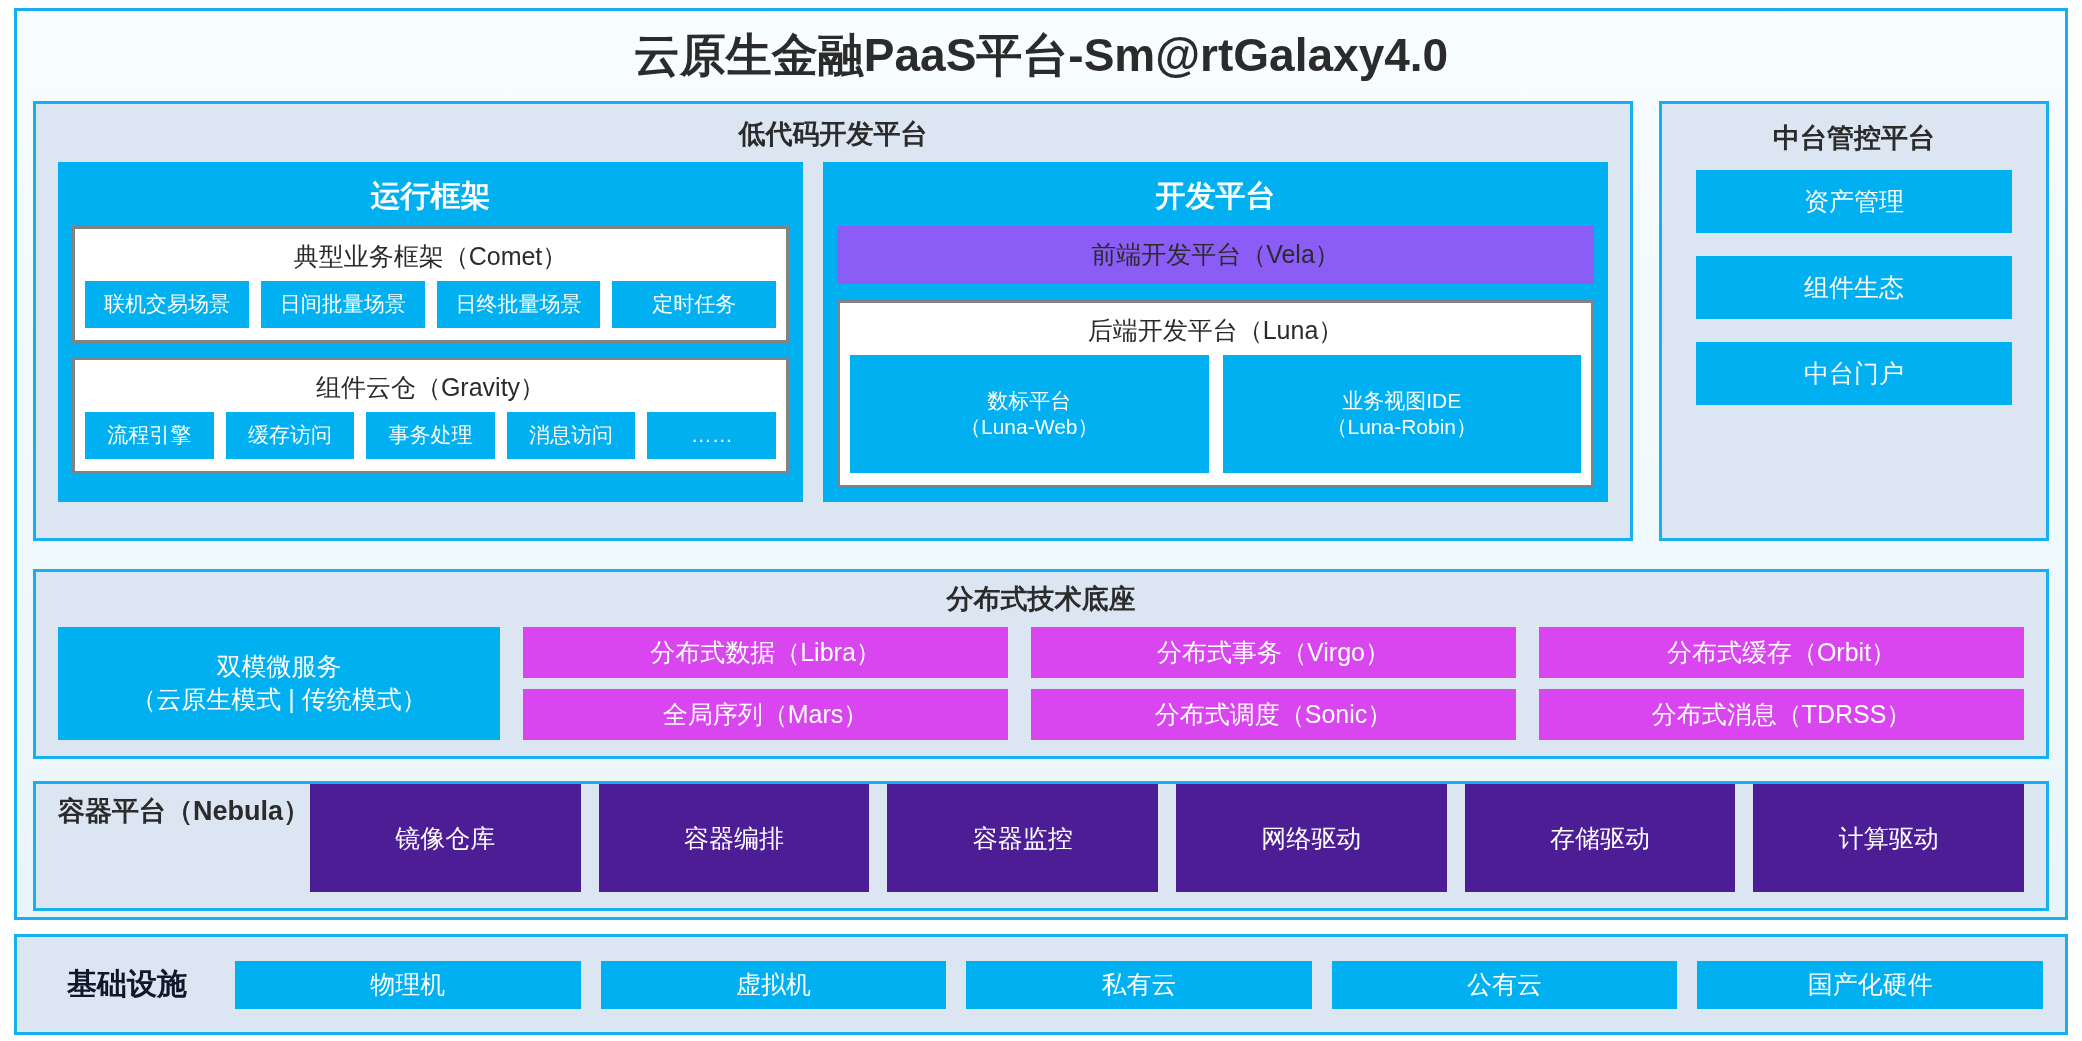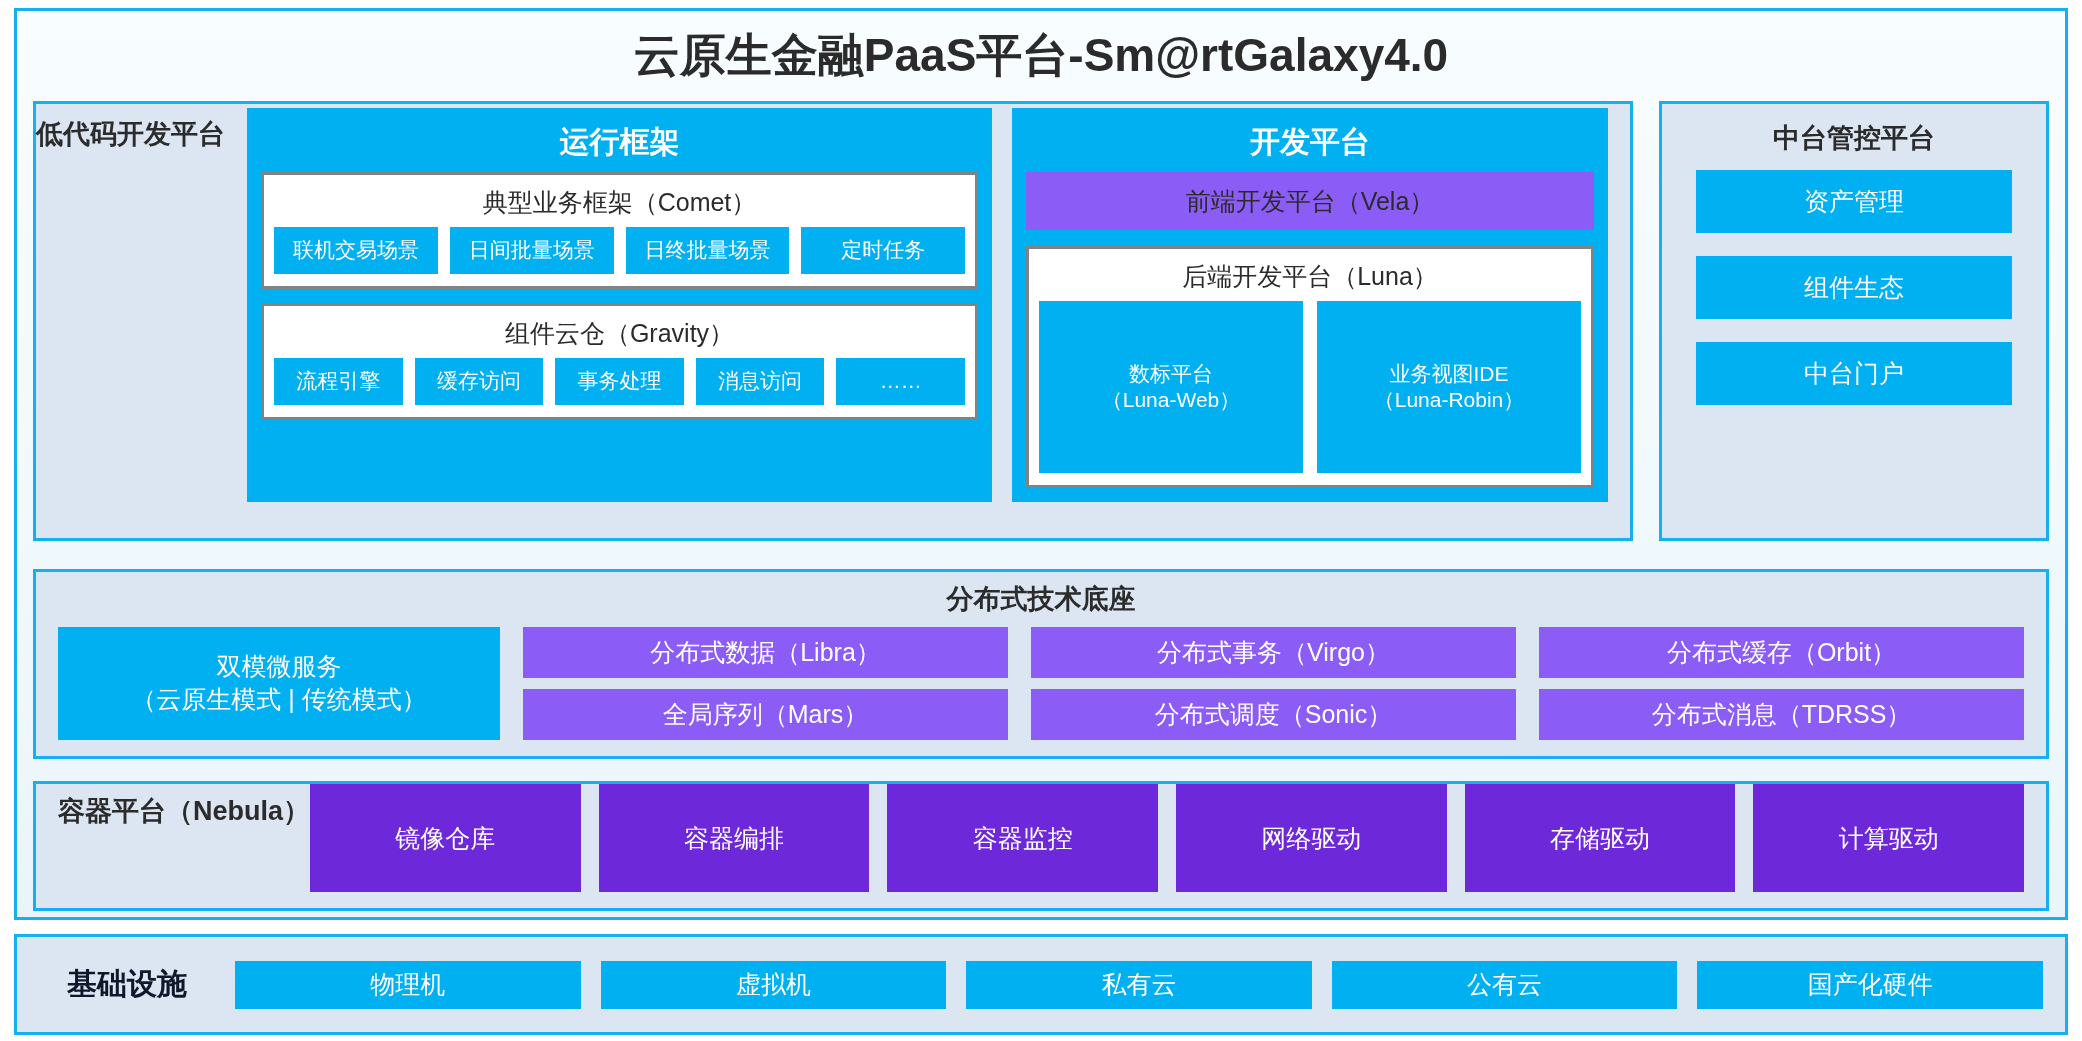--- a/index.html
+++ b/index.html
@@ -74,20 +74,21 @@
     color: #2b2b2b;
     padding-top: 14px;
     padding-bottom: 6px;
     line-height: 1.25;
   }
 
   
   .lowcode {
     flex: 1 1 auto;
     display: flex;
+    flex-direction: column;
     padding: 0 0 36px 0;
   }
   .lowcode-inner {
     display: flex;
     gap: 20px;
     padding: 4px 22px 0 22px;
     flex: 1 1 auto;
   }
 
   .blue-block {
@@ -233,21 +234,21 @@
     line-height: 1.35;
     box-sizing: border-box;
   }
   .tb-col {
     flex: 1 1 0;
     display: flex;
     flex-direction: column;
     gap: 11px;
   }
   .tb-chip {
-    background: #8b5cf6;
+    background: #d946ef;
     color: #ffffff;
     font-size: 25px;
     flex: 1 1 0;
     display: flex;
     align-items: center;
     justify-content: center;
     box-sizing: border-box;
     white-space: nowrap;
   }
 
@@ -257,21 +258,21 @@
     flex: 0 0 auto;
     height: 130px;
     padding: 0 22px 16px 22px;
     display: flex;
     flex-direction: row;
     box-sizing: border-box;
   }
   .container-plat .panel-title { padding-top: 11px; padding-bottom: 10px; }
   .cp-row { display: flex; gap: 18px; flex: 1 1 auto; }
   .cp-chip {
-    background: #6d28d9;
+    background: #4c1d95;
     color: #ffffff;
     font-size: 25px;
     flex: 1 1 0;
     display: flex;
     align-items: center;
     justify-content: center;
     box-sizing: border-box;
     white-space: nowrap;
   }
 

